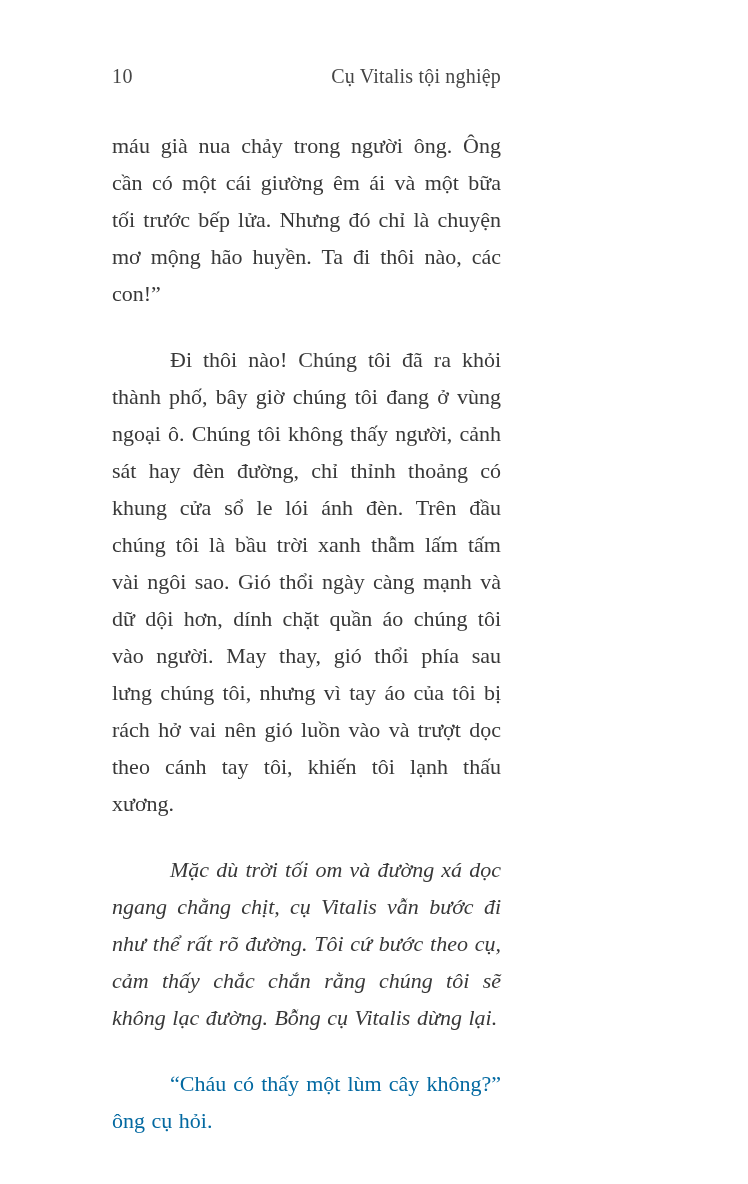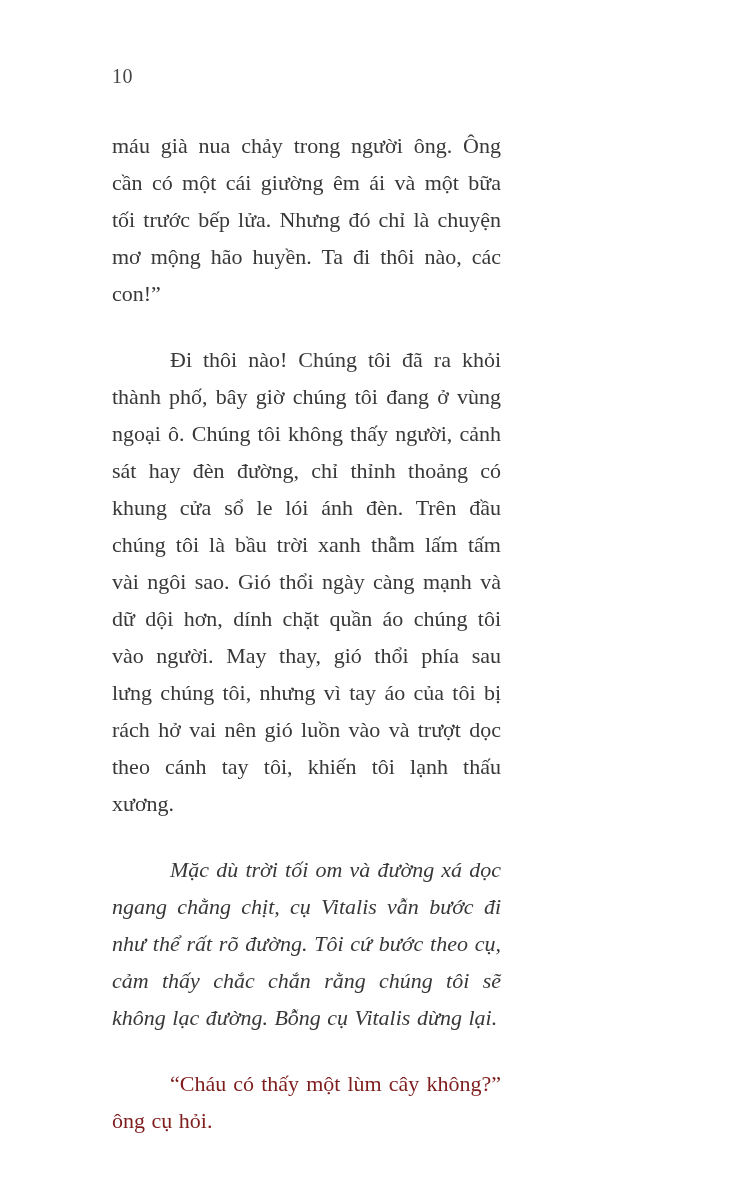--- a/index.html
+++ b/index.html
@@ -58,23 +58,24 @@
   p.para:last-child {
     margin-bottom: 0;
   }
 </style>
 </head>
 <body style="background: rgb(255, 255, 255);">
 
 <div class="page">
   <div class="running-header" style="color: rgb(69, 69, 69);">
     <span class="page-number">10</span>
+    <span class="running-title">Cụ Vitalis tội nghiệp</span>
   </div>
 
   <div class="content">
     <div>
         <p class="para" style="color: rgb(56, 56, 56);">máu già nua chảy trong người ông. Ông cần có một cái giường êm ái và một bữa tối trước bếp lửa. Nhưng đó chỉ là chuyện mơ mộng hão huyền. Ta đi thôi nào, các con!”</p>
         <p class="para indent" style="color: rgb(56, 56, 56);">Đi thôi nào! Chúng tôi đã ra khỏi thành phố, bây giờ chúng tôi đang ở vùng ngoại ô. Chúng tôi không thấy người, cảnh sát hay đèn đường, chỉ thỉnh thoảng có khung cửa sổ le lói ánh đèn. Trên đầu chúng tôi là bầu trời xanh thẫm lấm tấm vài ngôi sao. Gió thổi ngày càng mạnh và dữ dội hơn, dính chặt quần áo chúng tôi vào người. May thay, gió thổi phía sau lưng chúng tôi, nhưng vì tay áo của tôi bị rách hở vai nên gió luồn vào và trượt dọc theo cánh tay tôi, khiến tôi lạnh thấu xương.</p>
         <p class="para indent" style="color: rgb(56, 56, 56); font-style: italic;">Mặc dù trời tối om và đường xá dọc ngang chằng chịt, cụ Vitalis vẫn bước đi như thể rất rõ đường. Tôi cứ bước theo cụ, cảm thấy chắc chắn rằng chúng tôi sẽ không lạc đường. Bỗng cụ Vitalis dừng lại.</p>
-        <p class="para indent" style="color: #7f1d1d;">“Cháu có thấy một lùm cây không?” ông cụ hỏi.</p>
+        <p class="para indent" style="color: #0369a1;">“Cháu có thấy một lùm cây không?” ông cụ hỏi.</p>
       </div>
   </div>
 </div>
 
 </body></html>

